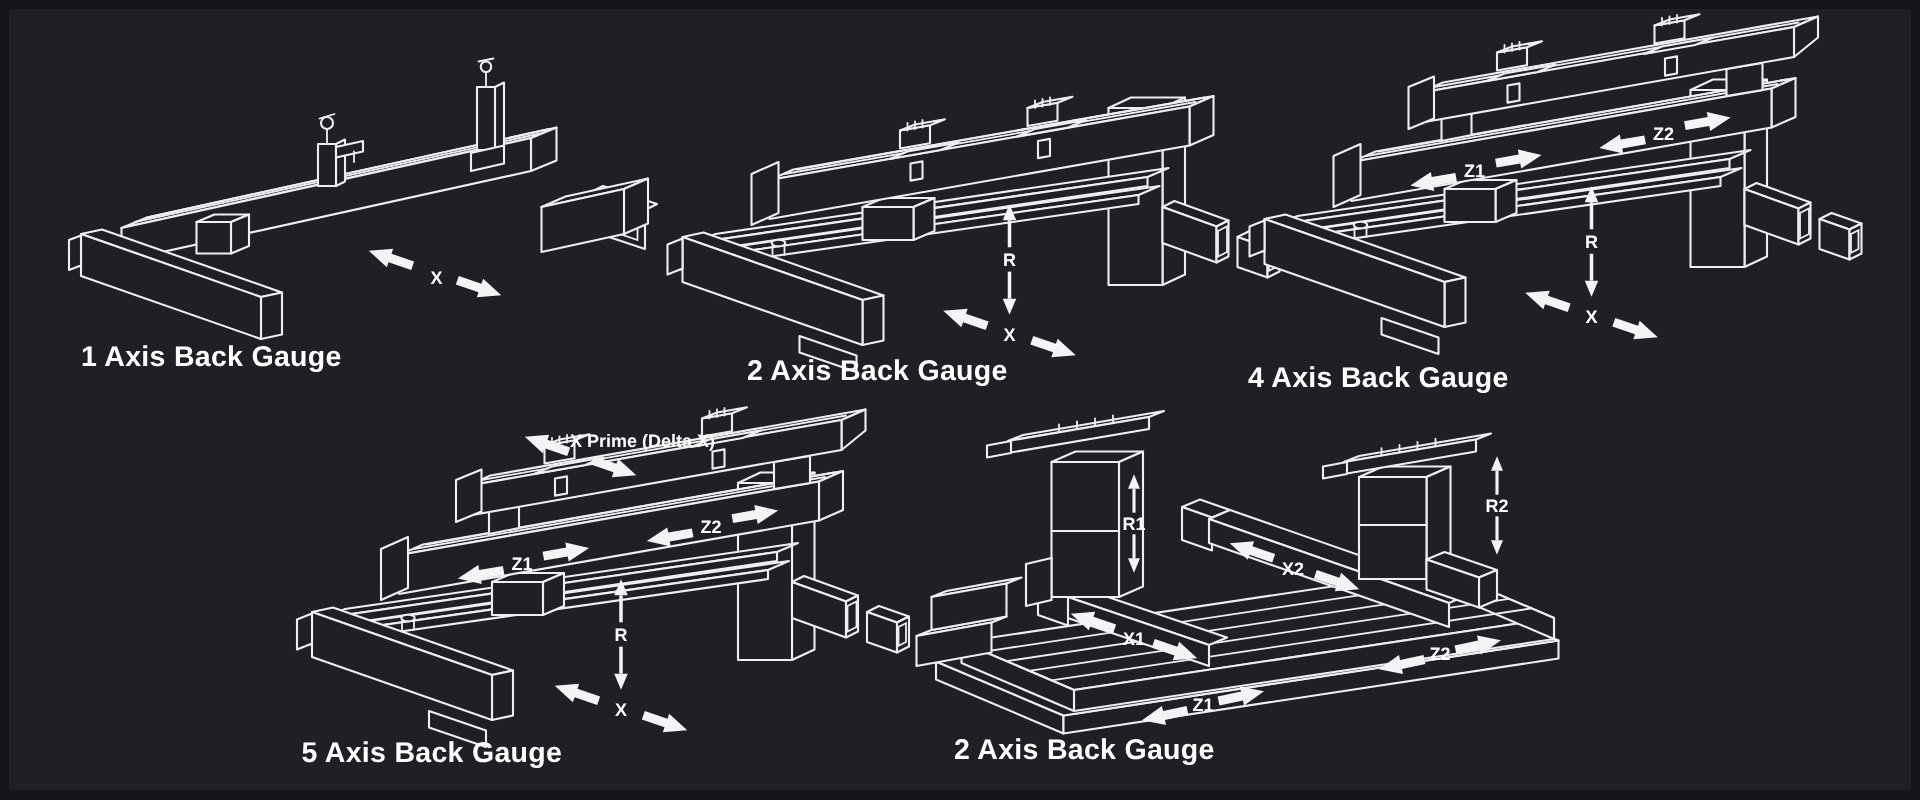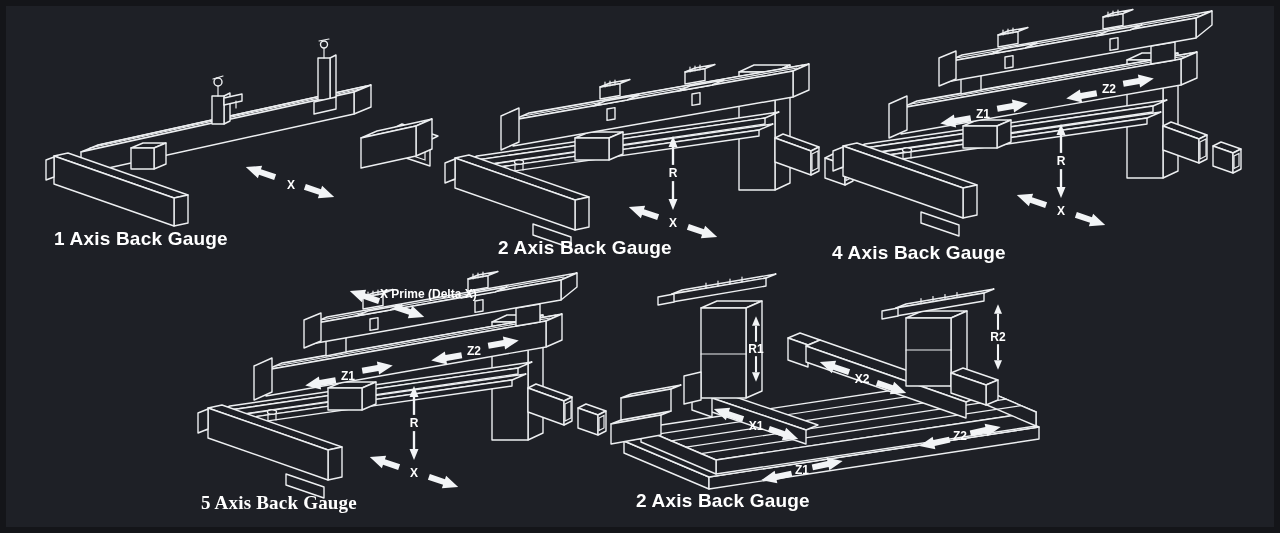--- a/index.html
+++ b/index.html
@@ -235,21 +235,21 @@
           <use href="#rarr" transform="translate(218,127) scale(0.9)"></use>
           <text class="axl" x="218" y="131">R</text>
         </g>
         <g>
           <use href="#arr" transform="translate(188,166) rotate(199)"></use>
           <text class="axl" x="218" y="181">X</text>
           <use href="#arr" transform="translate(248,186) rotate(19)"></use>
         </g>
       </g>
     </svg>
-    <div class="caption" style="left:195px; top:486px;font-family:Liberation Serif, serif;">5 Axis Back Gauge</div>
+    <div class="caption" style="left:195px; top:486px;">5 Axis Back Gauge</div>
   </div>
 
   <div>
     <svg class="fig-svg" style="left:600px; top:264px;" width="500" height="245" viewBox="0 -8 500 245">
       <g>
 
         <polygon class="f" points="18,163 103,199 103,211 18,175"></polygon>
         <polygon class="f" points="103,199 433,149 433,161 103,211"></polygon>
         <polygon class="f" points="18,163 348,113 433,149 103,199"></polygon>
 

